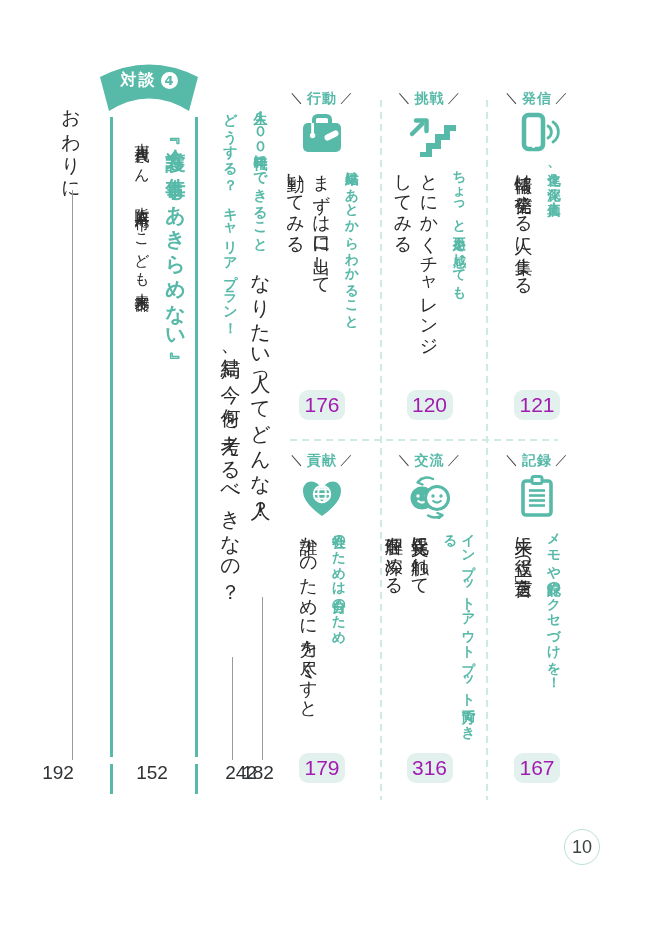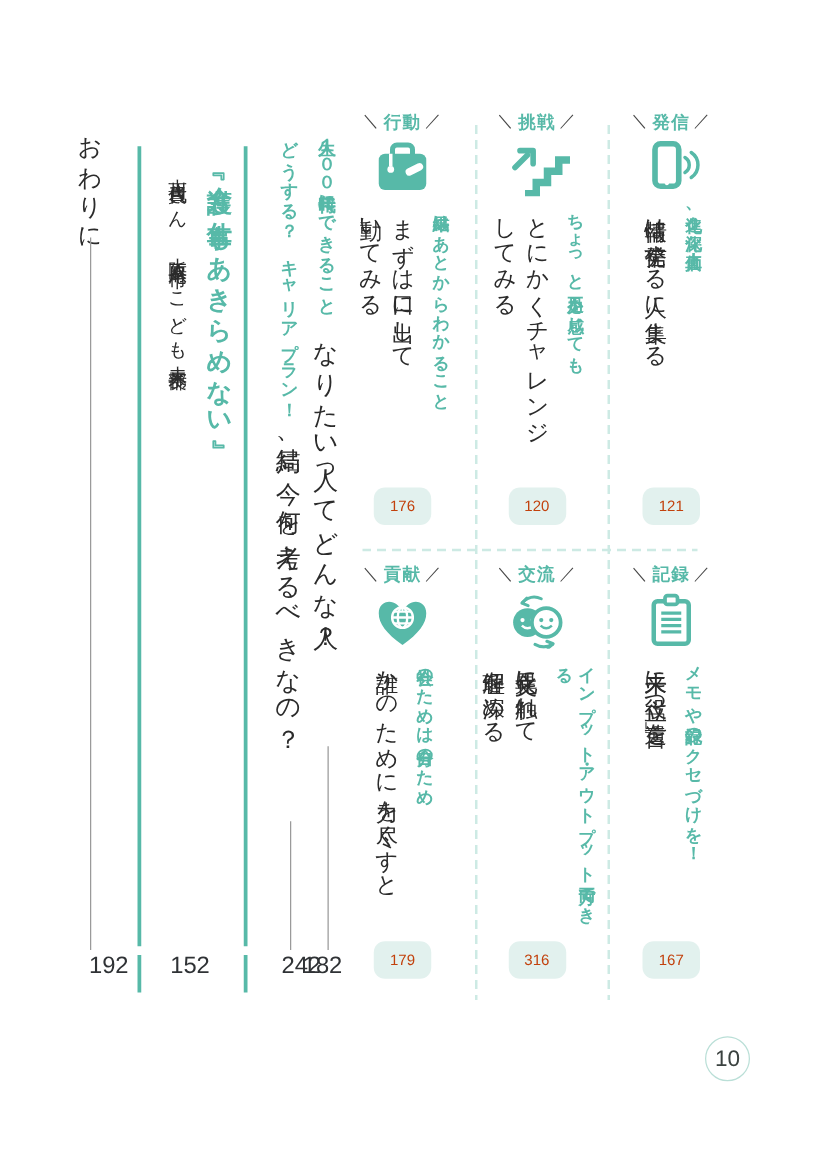--- a/index.html
+++ b/index.html
@@ -22,21 +22,21 @@
   .c-icon{margin-top:3px;height:46px;width:52px;display:flex;justify-content:center;}
   .c-vtext{margin-top:5px;writing-mode:vertical-rl;text-orientation:mixed;}
   .row1 .c-vtext{height:218px;}
   .row2 .c-vtext{height:224px;}
   .c-lead{display:block;color:#57b9a8;font-size:13.5px;letter-spacing:0.5px;
     margin-left:9px;font-weight:bold;}
   .c-main{display:block;color:#2b2b2b;font-size:18px;letter-spacing:0px;
     font-weight:500;white-space:pre-line;line-height:26px;}
   .c-badge{margin-top:auto;width:46px;height:30px;background:#e2f1ee;border-radius:9px;
     display:flex;align-items:center;justify-content:center;
-    font-family:"Liberation Sans",sans-serif;font-size:12px;color:#c2410c;}
+    font-family:"Liberation Sans",sans-serif;font-size:21px;color:#a21caf;}
   
   .side-entry{position:absolute;writing-mode:vertical-rl;text-orientation:mixed;}
   .s-lead{color:#57b9a8;font-size:14px;letter-spacing:0.5px;font-weight:bold;}
   .s-main{color:#2b2b2b;font-size:20px;letter-spacing:2px;margin-top:10px;font-weight:500;}
   .leader{position:absolute;width:1px;background:#9a9a9a;}
   .pnum{position:absolute;width:38px;text-align:center;
     font-family:"Liberation Sans",sans-serif;font-size:19px;color:#2f3235;}
   .teal-bar{position:absolute;width:3px;background:#57b9a8;}
   .taidan-badge{position:absolute;left:97px;top:57px;width:104px;height:57px;}
   .taidan-badge svg{position:absolute;left:0;top:0;}
@@ -219,29 +219,38 @@
   <div class="leader" style="left:262px;top:597px;height:163px;"></div>
   <div class="pnum" style="left:239px;top:762px;">182</div>
 
   <div class="side-entry" style="left:218px;top:103px;height:560px;">
     <span class="s-lead">どうする？　キャリアプラン！</span>
     <span class="s-main">結局、今、何を考えるべきなの？</span>
   </div>
   <div class="leader" style="left:232px;top:657px;height:103px;"></div>
   <div class="pnum" style="left:222px;top:762px;">242</div>
 
+  <div class="taidan-badge">
+    <svg width="104" height="57" viewBox="0 0 104 57">
+      <path d="M3,20 Q52,-5 101,20 L92,54 Q52,29 12,54 Z" fill="#57b9a8"></path>
+    </svg>
+    <div class="badge-text">
+      <span>対談</span>
+      <span class="badge-circle">4</span>
+    </div>
+  </div>
   <div class="teal-bar" style="left:110px;top:117px;height:640px;"></div>
   <div class="teal-bar" style="left:195px;top:117px;height:640px;"></div>
   <div class="teal-bar" style="left:110px;top:764px;height:30px;"></div>
   <div class="teal-bar" style="left:195px;top:764px;height:30px;"></div>
   <div class="taidan-body">
     <span class="t-title">『介護も仕事もあきらめない』</span>
     <span class="t-speaker">吉川貴代さん　大阪府八尾市　こども未来部長</span>
   </div>
   <div class="pnum" style="left:133px;top:762px;">152</div>
 
   <div class="owarini">おわりに</div>
   <div class="leader" style="left:72px;top:190px;height:570px;"></div>
-  <div class="pnum" style="left:68px;top:762px;">192</div>
+  <div class="pnum" style="left:39px;top:762px;">192</div>
 
   <div class="page-circle">10</div>
 
 </div>
 
 </body></html>

